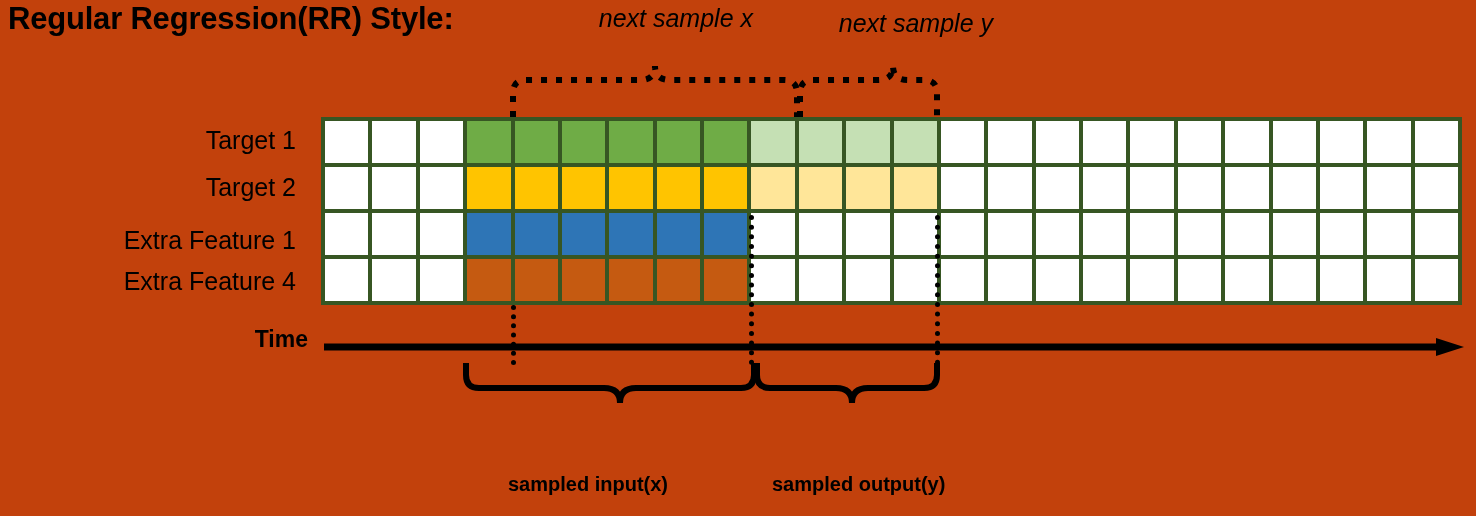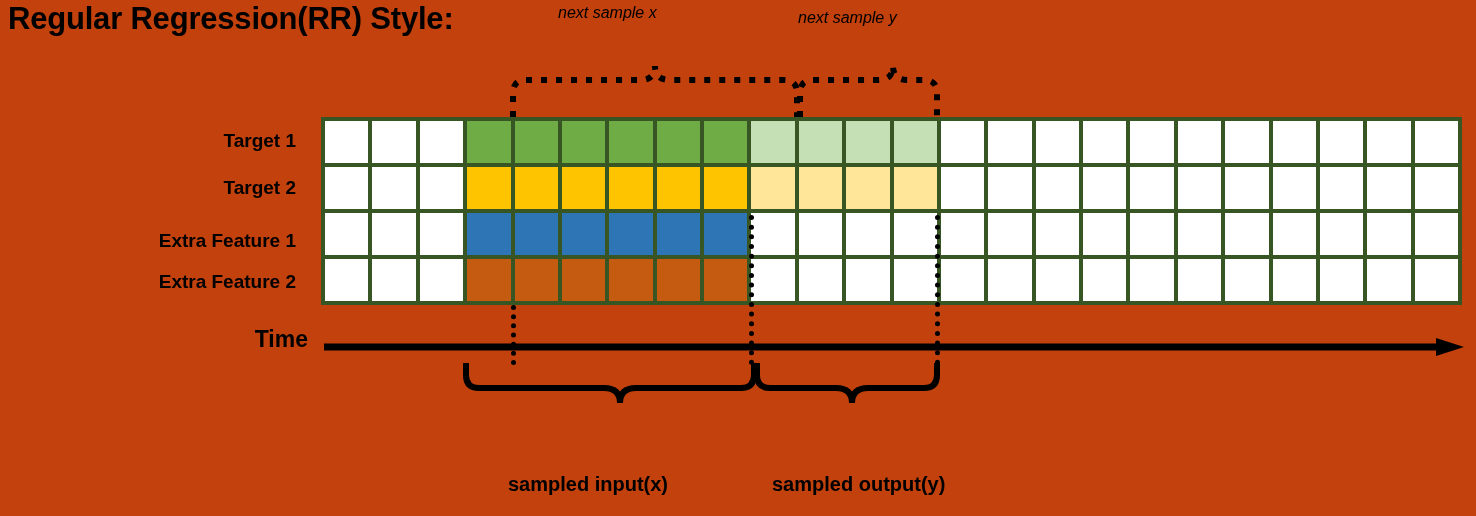--- a/index.html
+++ b/index.html
@@ -26,40 +26,40 @@
     top: 1px;
     font-size: 31px;
     font-weight: 700;
     letter-spacing: -0.2px;
     white-space: nowrap;
   }
 
   
   .sample-label {
     position: absolute;
-    font-size: 16px;
+    font-size: 25px;
     font-style: italic;
     font-weight: 400;
     white-space: nowrap;
-    text-align: left;
+    text-align: right;
   }
   #label-next-x { left: 558px; top: 4px; width: 195px; }
   #label-next-y { left: 798px; top: 9px; width: 195px; }
   .row-label-box {
     position: absolute;
     left: 0;
     width: 308px;
     height: 47px;
     display: flex;
     align-items: center;
     justify-content: flex-end;
     padding-right: 12px;
     box-sizing: border-box;
-    font-size: 19px;
-    font-weight: 700;
+    font-size: 25px;
+    font-weight: 400;
     white-space: nowrap;
   }
 
   
   #grid {
     position: absolute;
     left: 321px;
     top: 117px;
     width: 1141px;
     height: 188px;
@@ -139,21 +139,21 @@
   <svg class="svg-layer" viewBox="0 0 1476 516" xmlns="http://www.w3.org/2000/svg">
 
     <path d="M513,117 L513,93 Q513,80 526,80 L640,80 Q655,80 655,66 Q655,80 670,80 L784,80 Q797,80 797,93 L797,117" fill="none" stroke="#000000" stroke-width="6" stroke-linecap="butt" stroke-dasharray="6 9"></path>
 
     <path d="M800,117 L800,93 Q800,80 813,80 L878,80 Q893,80 893,66 Q893,80 908,80 L924,80 Q937,80 937,93 L937,117" fill="none" stroke="#000000" stroke-width="6" stroke-linecap="butt" stroke-dasharray="6 9"></path>
   </svg>
 
   <div class="row-label-box" style="top:117px">Target 1</div>
   <div class="row-label-box" style="top:164px">Target 2</div>
   <div class="row-label-box" style="top:217px">Extra Feature 1</div>
-  <div class="row-label-box" style="top:258px">Extra Feature 2</div>
+  <div class="row-label-box" style="top:258px">Extra Feature 4</div>
 
   <div id="grid">
       <div class="cell "></div>
       <div class="cell "></div>
       <div class="cell "></div>
       <div class="cell c-green"></div>
       <div class="cell c-green"></div>
       <div class="cell c-green"></div>
       <div class="cell c-green"></div>
       <div class="cell c-green"></div>

